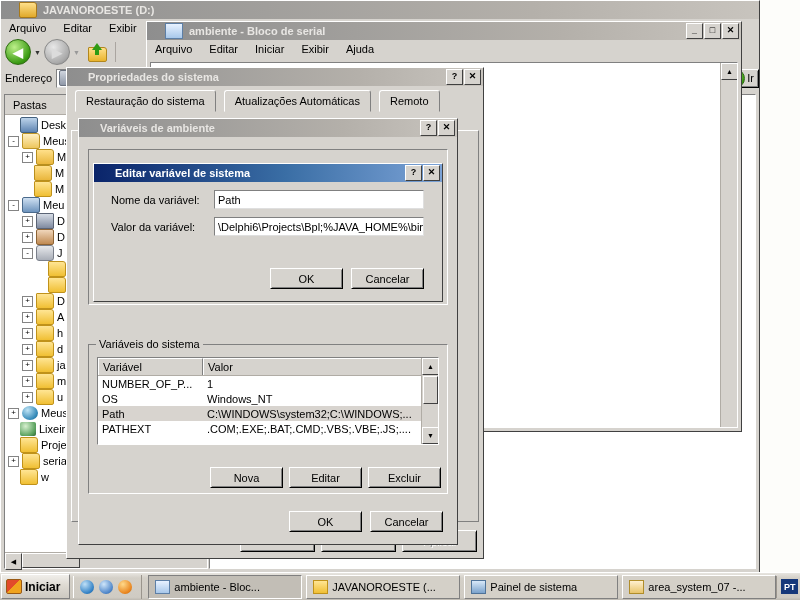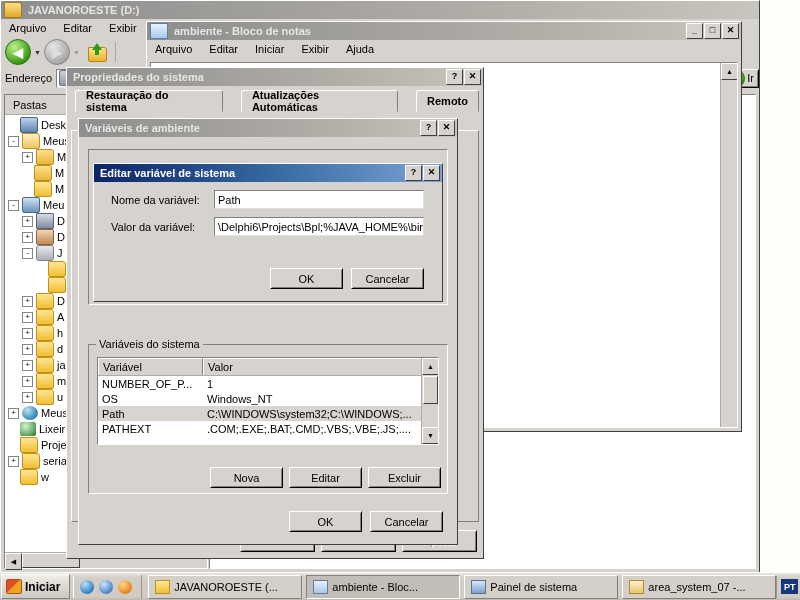--- a/index.html
+++ b/index.html
@@ -6,21 +6,21 @@
   body{
     width:800px;height:600px;overflow:hidden;position:relative;
     background:#fdfdfa;
     font-family:"Liberation Sans", sans-serif;font-size:11px;color:#000;
     -webkit-font-smoothing:none;
   }
   
   .win{position:absolute;background:#d6d3ce;box-sizing:border-box;}
   .outset{border:1px solid;border-color:#fff #404040 #404040 #fff;box-shadow:inset 1px 1px 0 #d6d3ce, inset -1px -1px 0 #808080;}
   .field{background:#fff;border:1px solid;border-color:#808080 #dfdfdf #dfdfdf #808080;box-sizing:border-box;}
-  .tbar{height:18px;display:flex;align-items:center;padding:0 2px 0 3px;color:#fff;font-weight:bold;font-size:11px;}
+  .tbar{height:18px;display:flex;align-items:center;padding:0 2px 0 18px;color:#fff;font-weight:bold;font-size:11px;}
   .tbar.act{background:linear-gradient(90deg,#0a246a 0%, #3a6ea5 55%, #7ba2d6 100%);}
   .tbar.inact{background:linear-gradient(90deg,#8e8e8e 0%, #b4b0aa 70%, #c8c4be 100%);color:#e8e6e3;}
   .tbar .ttl{flex:1;overflow:hidden;white-space:nowrap;text-overflow:ellipsis;padding-left:3px;}
   .sysbtn{width:15px;height:14px;background:#d6d3ce;border:1px solid;border-color:#fff #404040 #404040 #fff;
           font-size:9px;line-height:12px;text-align:center;color:#000;font-weight:bold;margin-left:1px;font-family:"Liberation Sans",sans-serif;}
   .btn{background:#d6d3ce;border:1px solid;border-color:#fff #000 #000 #fff;
        box-shadow:inset 1px 1px 0 #d6d3ce, inset -1px -1px 0 #808080;
        font-size:11px;text-align:center;color:#000;box-sizing:border-box;
        display:flex;align-items:center;justify-content:center;font-family:"Liberation Sans",sans-serif;}
   .btn.dis{color:#808080;text-shadow:1px 1px 0 #fff;}
@@ -60,21 +60,21 @@
   
   #notepad{left:146px;top:21px;width:596px;height:411px;}
   .np-body{position:absolute;left:0;top:18px;right:0;bottom:0;background:#d6d3ce;}
   .np-text{position:absolute;left:3px;top:22px;right:3px;bottom:3px;background:#fff;
            border:1px solid;border-color:#808080 #fff #fff #808080;overflow:hidden;}
   .np-vsb{position:absolute;right:0;top:0;bottom:0;width:16px;background:#d6d3ce;border-left:1px solid #b0aca5;}
 
   
   #sysprops{left:66px;top:67px;width:418px;height:492px;}
   .sp-body{position:absolute;left:0;top:18px;right:0;bottom:0;background:#d6d3ce;padding:4px;}
-  .tabstrip{display:flex;gap:18px;padding-left:4px;font-weight:bold;}
+  .tabstrip{display:flex;gap:8px;padding-left:4px;}
   .tab{height:20px;padding:0 10px;background:#d6d3ce;border:1px solid;border-color:#fff #808080 #d6d3ce #fff;
        display:flex;align-items:center;font-size:11px;border-radius:3px 3px 0 0;}
   .sp-page{position:absolute;left:4px;top:44px;right:4px;bottom:36px;background:#d6d3ce;
            border:1px solid;border-color:#fff #808080 #808080 #fff;}
   .sp-btns{position:absolute;right:6px;bottom:6px;display:flex;gap:6px;}
 
   
   #envvars{left:78px;top:118px;width:380px;height:427px;}
   .ev-body{position:absolute;left:0;top:18px;right:0;bottom:0;background:#d6d3ce;}
   .lv{position:absolute;background:#fff;border:1px solid;border-color:#808080 #fff #fff #808080;overflow:hidden;}
@@ -276,21 +276,21 @@
         </div>
       </div>
       <div class="filepane"></div>
     </div>
   </div>
 </div>
 
 <div class="win outset" id="notepad">
   <div class="tbar inact">
     <span class="ico" style="background:linear-gradient(#e8f2ff,#a8c8ea);border:1px solid #5d7fa6;"></span>
-    <span class="ttl">ambiente - Bloco de notas</span>
+    <span class="ttl">ambiente - Bloco de serial</span>
     <div class="sysbtn">_</div>
     <div class="sysbtn">□</div>
     <div class="sysbtn">✕</div>
   </div>
   <div class="np-body">
     <div class="menu">
       <span>Arquivo</span>
       <span>Editar</span>
       <span>Iniciar</span>
       <span>Exibir</span>
@@ -452,28 +452,28 @@
     <span class="ico" style="width:14px;height:13px;margin:0;background:
       linear-gradient(135deg,#e24a2a 48%,#f0a31d 48%);border:1px solid #9a5a14;border-radius:2px;"></span>
     <span>Iniciar</span>
   </div>
   <div class="ql">
     <span class="dot16" style="background:radial-gradient(circle at 35% 30%,#bfe0f7,#2f7fc4 70%,#1a4f80);"></span>
     <span class="dot16" style="background:radial-gradient(circle at 35% 30%,#cfe6fa,#4c84c8 70%,#26527f);"></span>
     <span class="dot16" style="background:radial-gradient(circle at 35% 30%,#ffd98a,#e8831c 70%,#9c5008);"></span>
   </div>
   <div class="tasks" id="tb-tasks">
+      <div class="task active" style="width: 140px;">
+        <span class="ico" style="width:13px;height:12px;margin:0;background:linear-gradient(#e8f2ff,#a8c8ea);border:1px solid #5d7fa6;"></span>
+        <span>ambiente - Bloc...</span>
+      </div>
       <div class="task" style="width: 140px;">
         <span class="ico" style="width:13px;height:12px;margin:0;background:linear-gradient(#ffe594,#f0bf33);border:1px solid #c0921a;"></span>
         <span>JAVANOROESTE (...</span>
       </div>
-      <div class="task active" style="width: 140px;">
-        <span class="ico" style="width:13px;height:12px;margin:0;background:linear-gradient(#e8f2ff,#a8c8ea);border:1px solid #5d7fa6;"></span>
-        <span>ambiente - Bloc...</span>
-      </div>
       <div class="task" style="width: 140px;">
         <span class="ico" style="width:13px;height:12px;margin:0;background:linear-gradient(#d8e8f8,#7aa2cc);border:1px solid #4f7399;"></span>
         <span>Painel de sistema</span>
       </div>
       <div class="task" style="width: 140px;">
         <span class="ico" style="width:13px;height:12px;margin:0;background:linear-gradient(#fff0d0,#e8c46a);border:1px solid #b08d2a;"></span>
         <span>area_system_07 -...</span>
       </div>
     </div>
   <div class="tray">

